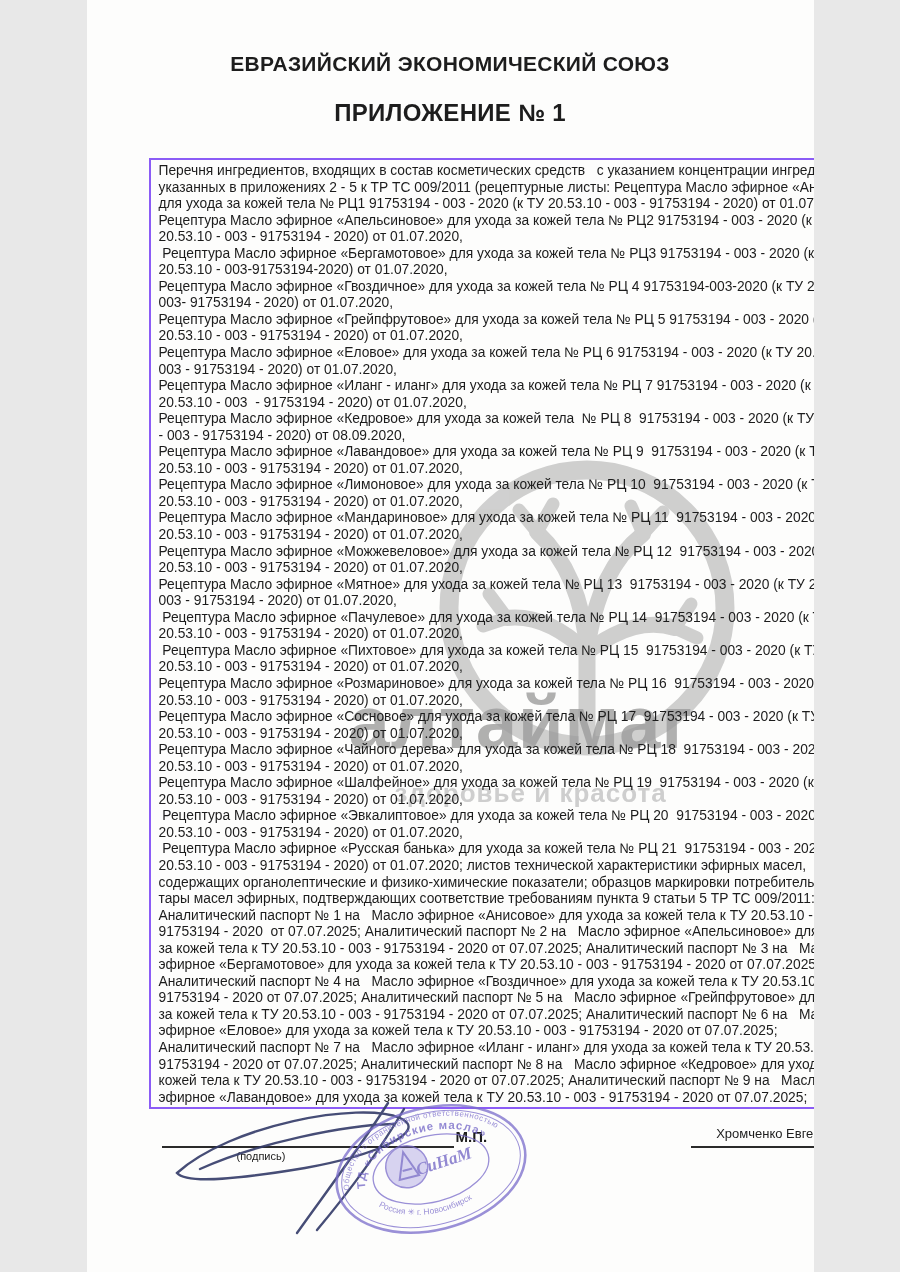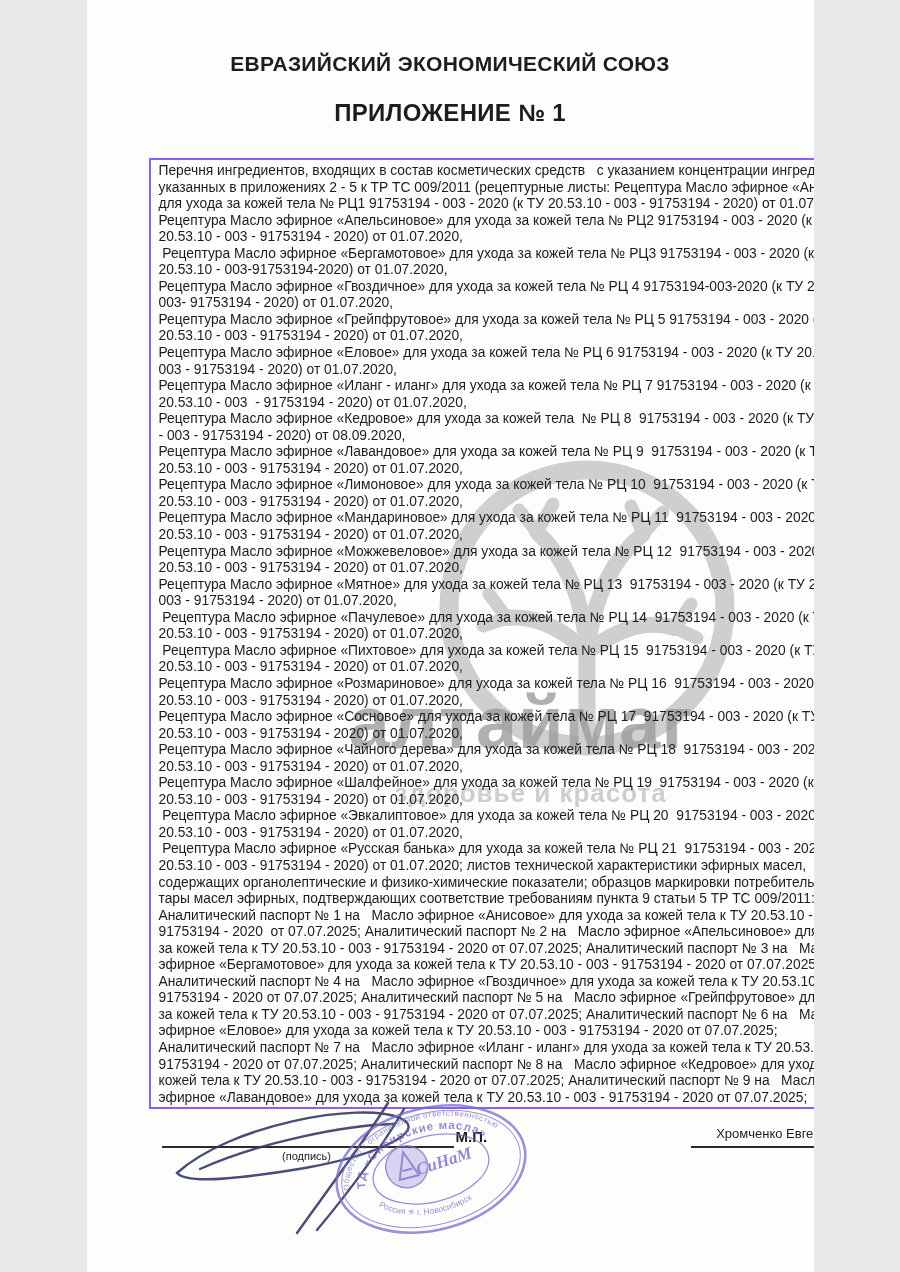--- a/index.html
+++ b/index.html
@@ -24,21 +24,21 @@
   .wm-brand{
     left:262px; top:686px; font-size:74px; font-weight:bold;
     color:#9d9d9d; opacity:.8; letter-spacing:1px; line-height:1;
   }
   .wm-tagline{
     left:308px; top:780px; font-size:26px; font-weight:bold;
     color:#c6c6c6; opacity:.85; letter-spacing:1px; line-height:1;
   }
   
   .sig-line{position:absolute; left:75px; top:1146px; width:292px; border-bottom:2px solid #2a2a2a; z-index:2;}
-  .sig-caption{position:absolute; left:150px; top:1150px; width:140px; text-align:center; font-size:11px; color:#222; z-index:2;}
+  .sig-caption{position:absolute; left:150px; top:1150px; width:140px; text-align:left; font-size:11px; color:#222; z-index:2;}
   .mp-label{position:absolute; left:369px; top:1128px; font-size:15px; font-weight:bold; z-index:2;}
   .name-line{position:absolute; left:604px; top:1146px; width:246px; border-bottom:2px solid #2a2a2a; z-index:2;}
   .applicant-name{position:absolute; left:594px; top:1126px; width:266px; text-align:center; font-size:13px; z-index:2;}
   .applicant-caption{position:absolute; left:604px; top:1150px; width:246px; text-align:right; font-size:11px; color:#222; z-index:2;}
   .signature-svg{position:absolute; left:58px; top:1093px; z-index:3;}
   .stamp-svg{position:absolute; left:238px; top:1098px; z-index:4; opacity:.92;}
   .tree-svg{position:absolute; left:330px; top:438px; z-index:1;}
 </style>
 </head>
 <body>

